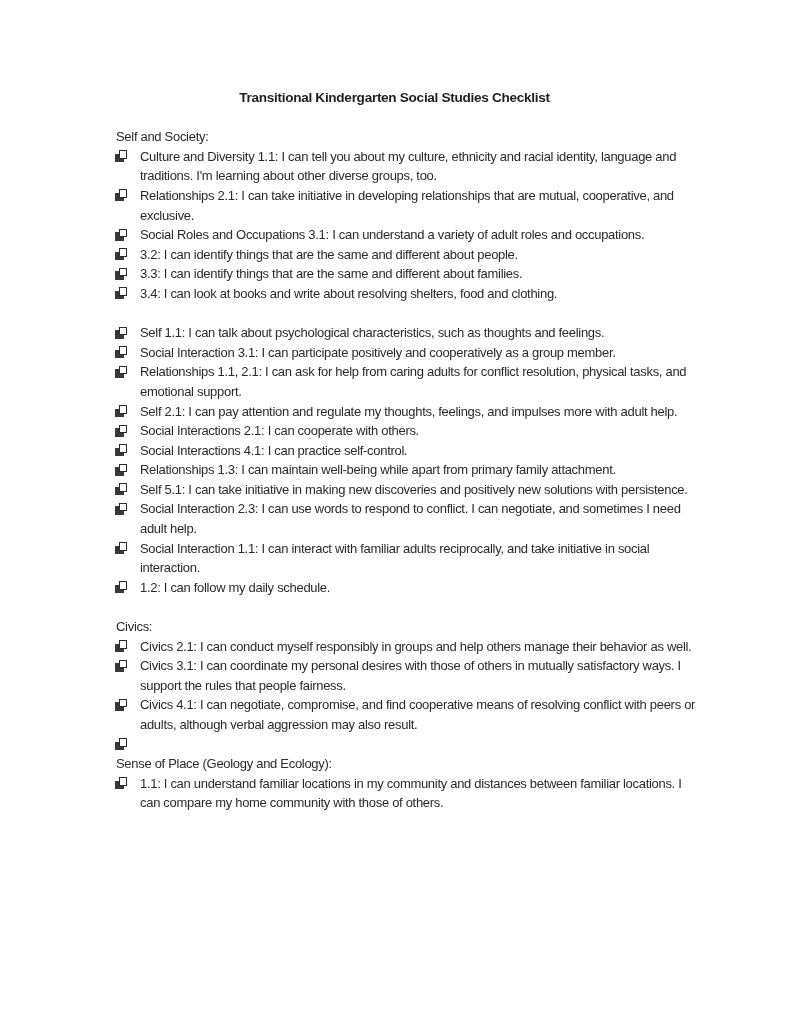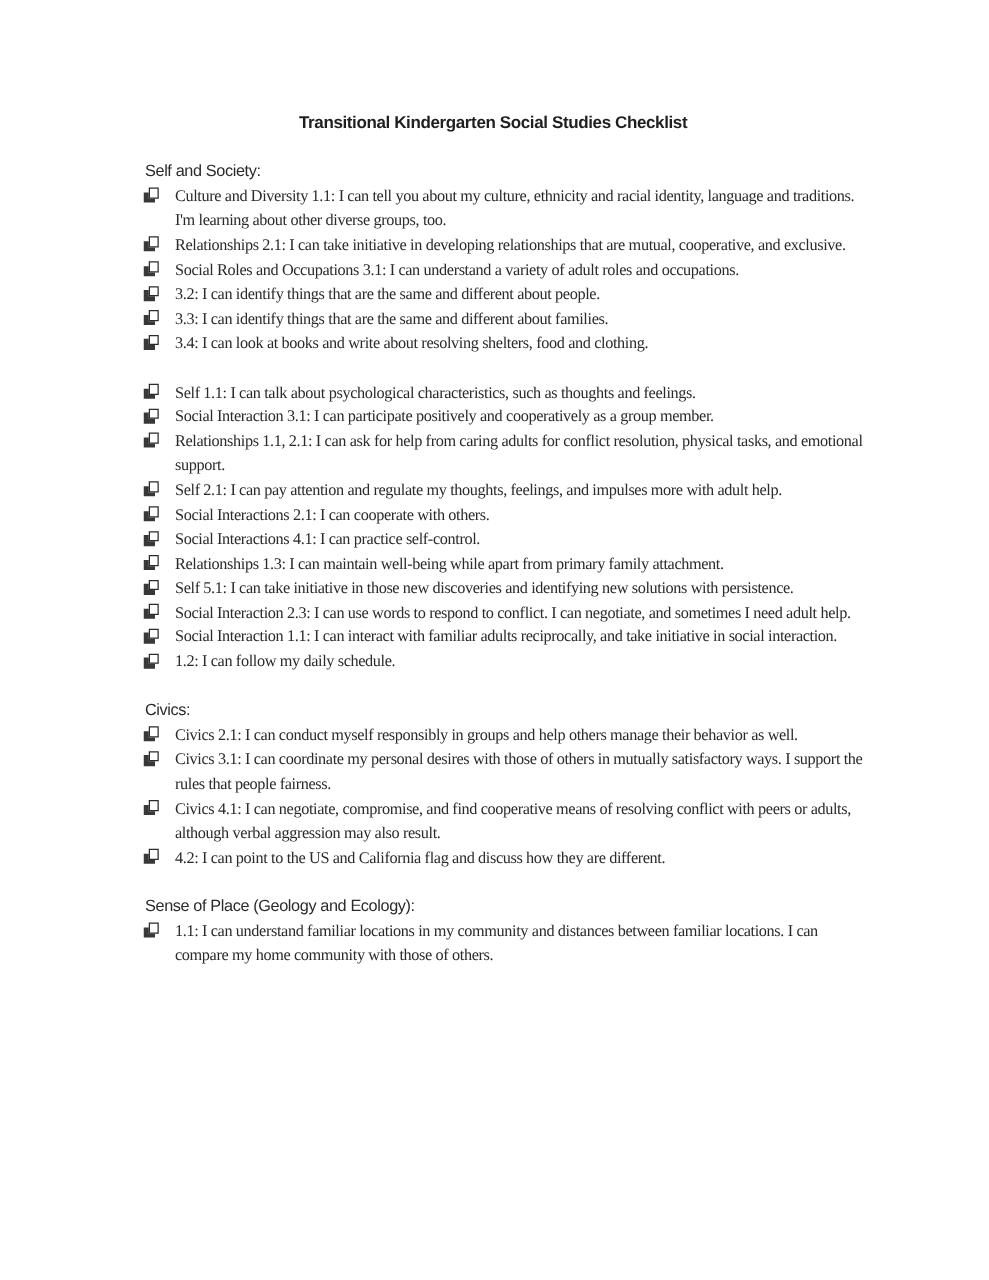--- a/index.html
+++ b/index.html
@@ -30,21 +30,20 @@
   .spacer {
     height: 19.6px;
   }
   .section-heading {
     color: #2a2a2a;
     margin-left: 24px;
   }
   .item {
     position: relative;
     padding-left: 48px;
-    font-family: Liberation Serif, serif;
   }
   
   .checkbox {
     position: absolute;
     left: 23px;
     top: 3.5px;
     width: 12px;
     height: 12px;
   }
   .checkbox::before {
@@ -82,27 +81,27 @@
       <div class="item"><span class="checkbox"></span><span>3.3: I can identify things that are the same and different about families.</span></div>
       <div class="item"><span class="checkbox"></span><span>3.4: I can look at books and write about resolving shelters, food and clothing.</span></div>
       <div class="spacer"></div>
       <div class="item"><span class="checkbox"></span><span>Self 1.1: I can talk about psychological characteristics, such as thoughts and feelings.</span></div>
       <div class="item"><span class="checkbox"></span><span>Social Interaction 3.1: I can participate positively and cooperatively as a group member.</span></div>
       <div class="item"><span class="checkbox"></span><span>Relationships 1.1, 2.1: I can ask for help from caring adults for conflict resolution, physical tasks, and emotional support.</span></div>
       <div class="item"><span class="checkbox"></span><span>Self 2.1: I can pay attention and regulate my thoughts, feelings, and impulses more with adult help.</span></div>
       <div class="item"><span class="checkbox"></span><span>Social Interactions 2.1: I can cooperate with others.</span></div>
       <div class="item"><span class="checkbox"></span><span>Social Interactions 4.1: I can practice self-control.</span></div>
       <div class="item"><span class="checkbox"></span><span>Relationships 1.3: I can maintain well-being while apart from primary family attachment.</span></div>
-      <div class="item"><span class="checkbox"></span><span>Self 5.1: I can take initiative in those new discoveries and identifying new solutions with persistence.</span></div>
+      <div class="item"><span class="checkbox"></span><span>Self 5.1: I can take initiative in making new discoveries and positively new solutions with persistence.</span></div>
       <div class="item"><span class="checkbox"></span><span>Social Interaction 2.3: I can use words to respond to conflict. I can negotiate, and sometimes I need adult help.</span></div>
       <div class="item"><span class="checkbox"></span><span>Social Interaction 1.1: I can interact with familiar adults reciprocally, and take initiative in social interaction.</span></div>
       <div class="item"><span class="checkbox"></span><span>1.2: I can follow my daily schedule.</span></div>
       <div class="spacer"></div>
       <div class="section-heading">Civics:</div>
       <div class="item"><span class="checkbox"></span><span>Civics 2.1: I can conduct myself responsibly in groups and help others manage their behavior as well.</span></div>
       <div class="item"><span class="checkbox"></span><span>Civics 3.1: I can coordinate my personal desires with those of others in mutually satisfactory ways. I support the rules that people fairness.</span></div>
       <div class="item"><span class="checkbox"></span><span>Civics 4.1: I can negotiate, compromise, and find cooperative means of resolving conflict with peers or adults, although verbal aggression may also result.</span></div>
-      <div class="item"><span class="checkbox"></span><span>4.2: I can point to the US and California flag and discuss how they are different.</span></div>
+      <div class="item"><span class="checkbox"></span></div>
       <div class="spacer"></div>
       <div class="section-heading">Sense of Place (Geology and Ecology):</div>
       <div class="item"><span class="checkbox"></span><span>1.1: I can understand familiar locations in my community and distances between familiar locations. I can compare my home community with those of others.</span></div>
     </div>
 </div>
 
 </body></html>

